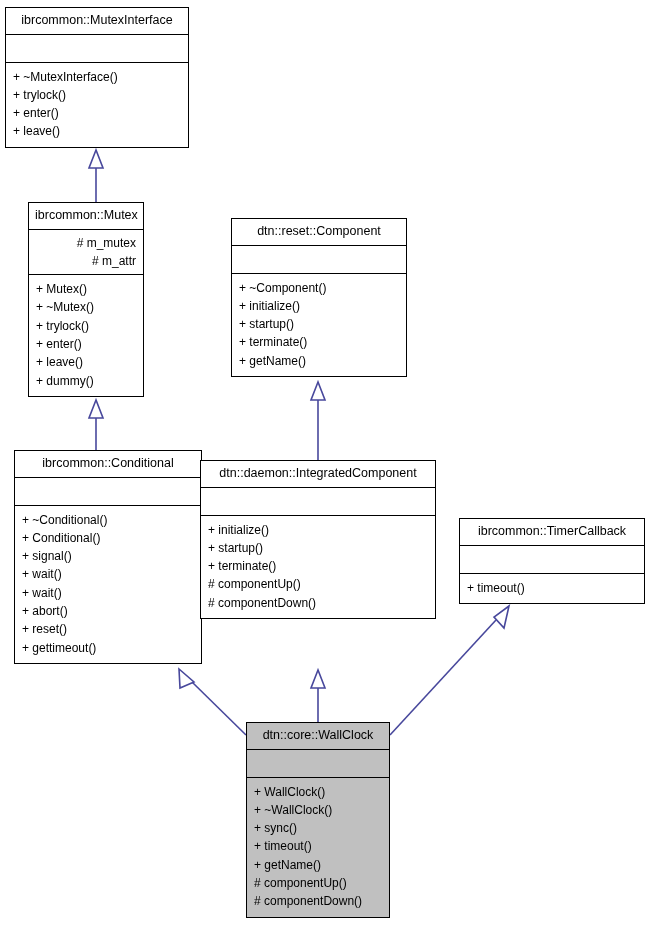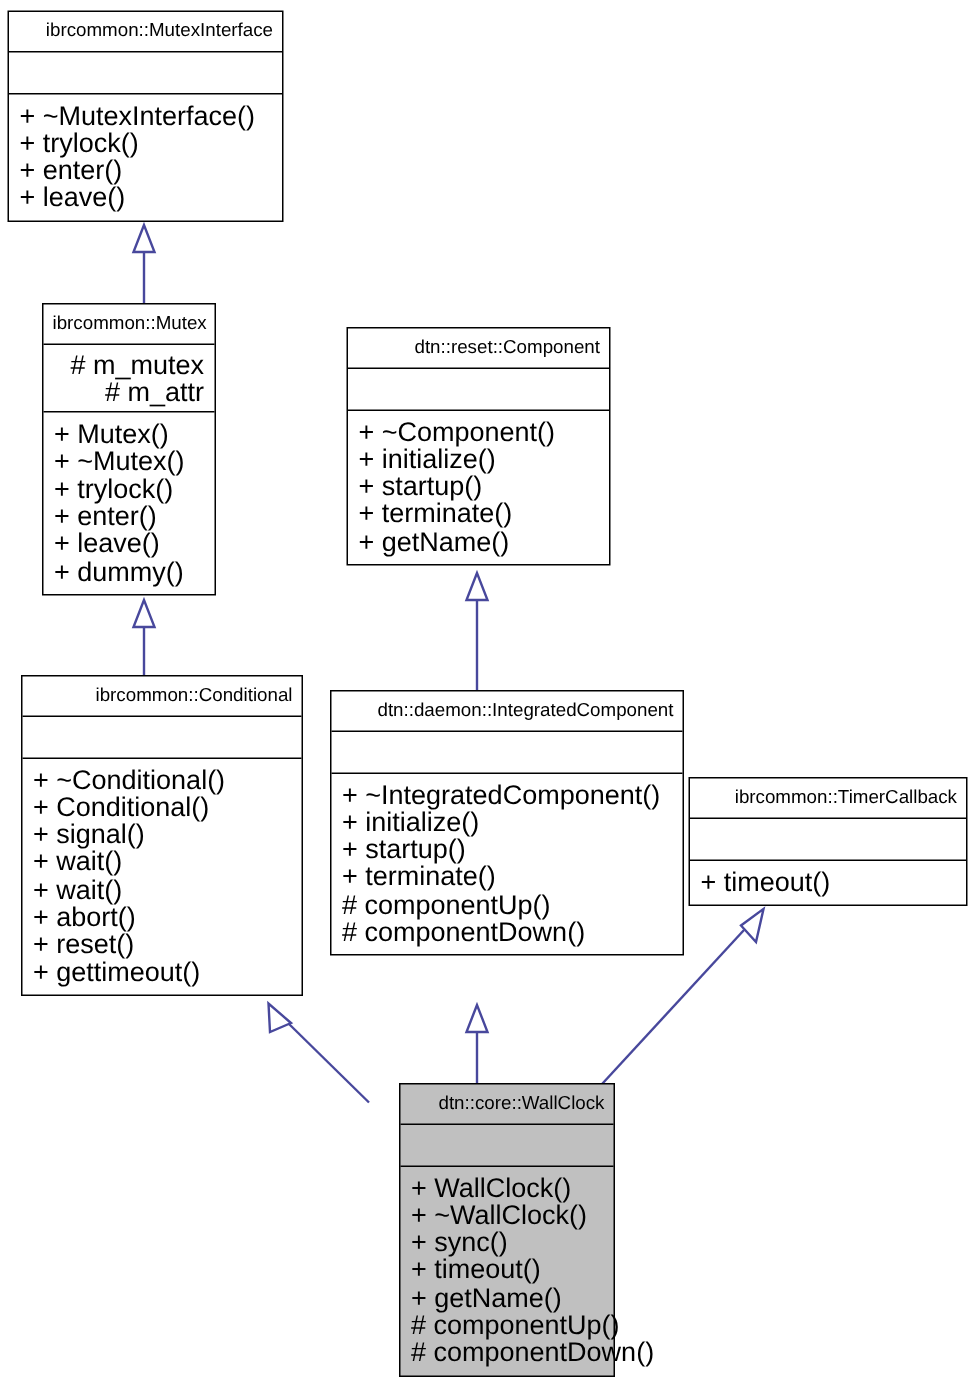--- a/index.html
+++ b/index.html
@@ -29,25 +29,24 @@
     position: absolute;
     box-sizing: border-box;
     border: 1px solid #000000;
     background: #ffffff;
     font-size: 12px;
     line-height: 1;
     color: #000000;
   }
   .uml-class.filled {
     background: #c0c0c0;
-    margin-left: 20px;
   }
   .class-title {
     box-sizing: border-box;
-    text-align: right;
+    text-align: center;
     padding: 6px 6px 7px 6px;
     border-bottom: 1px solid #000000;
     font-size: 12.5px;
     white-space: nowrap;
   }
   .class-attrs {
     box-sizing: border-box;
     border-bottom: 1px solid #000000;
     padding: 4px 7px 4px 7px;
     min-height: 20px;
@@ -55,21 +54,21 @@
   }
   .class-attrs.empty {
     padding: 0;
     height: 28px;
   }
   .class-ops {
     box-sizing: border-box;
     padding: 5px 7px 6px 7px;
   }
   .member {
-    font-size: 18px;
+    font-size: 12px;
     line-height: 18.3px;
     white-space: nowrap;
   }
 </style>
 </head>
 <body>
 
 <div id="diagram">
 
   <svg id="edges" width="649" height="928" viewBox="0 0 649 928">
@@ -152,25 +151,24 @@
       <div class="member">+ Conditional()</div>
       <div class="member">+ signal()</div>
       <div class="member">+ wait()</div>
       <div class="member">+ wait()</div>
       <div class="member">+ abort()</div>
       <div class="member">+ reset()</div>
       <div class="member">+ gettimeout()</div>
     </div>
   </div>
 
-  <div class="uml-class" style="left:200px; top:460px; width:236px;margin-left:20px;">
+  <div class="uml-class" style="left:200px; top:460px; width:236px;">
     <div class="class-title">dtn::daemon::IntegratedComponent</div>
     <div class="class-attrs empty"></div>
     <div class="class-ops">
-      <div class="member">+ ~IntegratedComponent()</div>
       <div class="member">+ initialize()</div>
       <div class="member">+ startup()</div>
       <div class="member">+ terminate()</div>
       <div class="member"># componentUp()</div>
       <div class="member"># componentDown()</div>
     </div>
   </div>
 
   <div class="uml-class" style="left:459px; top:518px; width:186px;">
     <div class="class-title">ibrcommon::TimerCallback</div>

